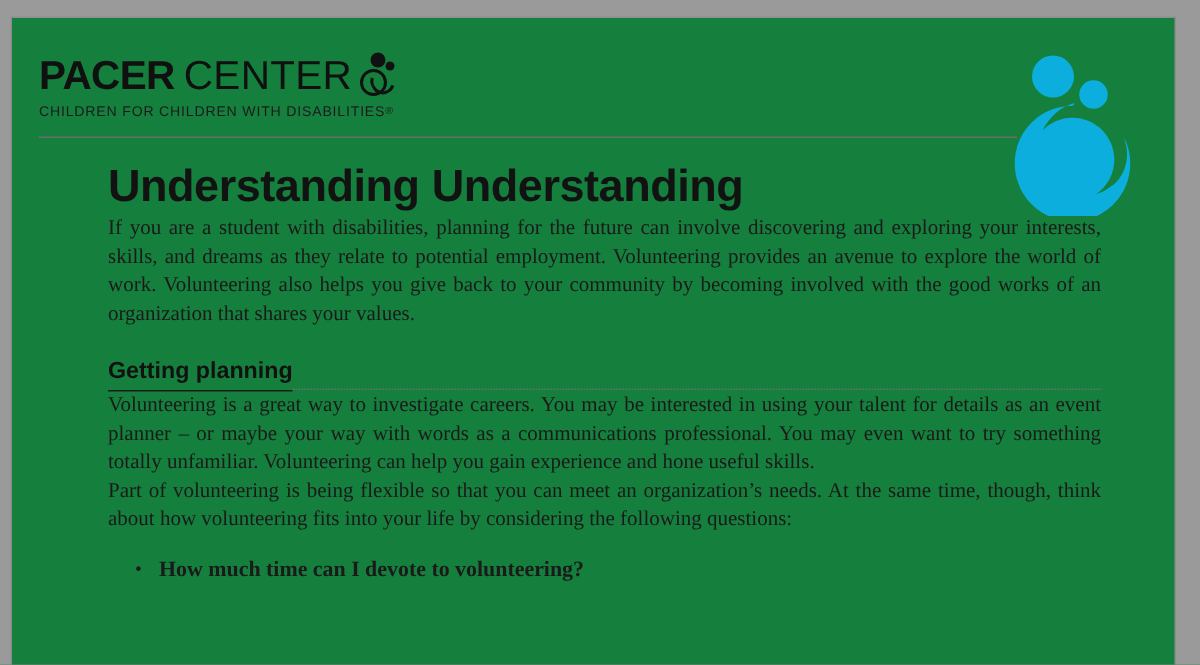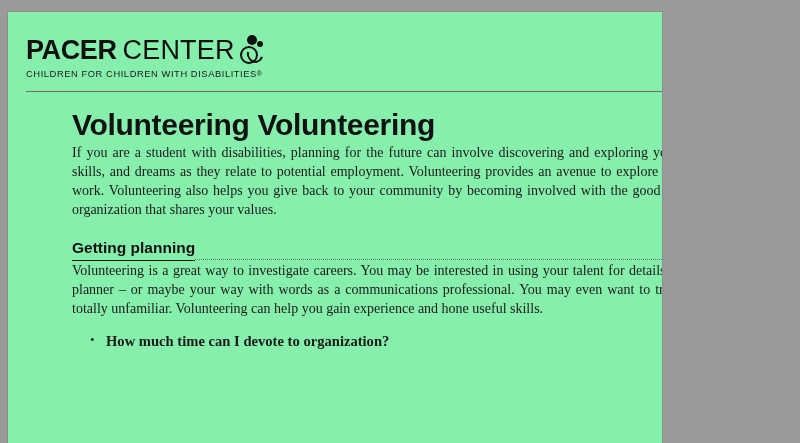--- a/index.html
+++ b/index.html
@@ -16,23 +16,23 @@
   .viewport {
     position: relative;
     width: 800px;
     height: 443px;
     background: #9a9a9a;
   }
   .page {
     position: absolute;
     left: 8px;
     top: 12px;
-    width: 654px;
+    width: 775px;
     height: 431px;
-    background: #86efac;
+    background: #15803d;
     box-shadow: 0 0 0 1px rgba(120,120,120,0.35);
     overflow: hidden;
   }
   
   .masthead {
     position: absolute;
     left: 0;
     top: 0;
     width: 775px;
     height: 86px;
@@ -250,32 +250,33 @@
             <circle cx="31" cy="17" r="14"></circle>
             <circle cx="58" cy="29" r="9.5"></circle>
             <path d="M44 36.5 C22.6 36.5 5.5 53.6 5.5 75 C5.5 96.4 22.6 113.5 44 113.5 C65.4 113.5 82.5 96.4 82.5 75 C82.5 68.6 81 62.6 78.2 57.4 C79.9 62.2 80.6 66.6 80.3 70.8 C79.4 83.4 70.6 92.6 59.8 95.4 C67.2 90.4 71.9 82 71.9 72.4 C71.9 57.0 59.4 44.5 44 44.5 C36.2 44.5 29.2 47.7 24.1 52.8 C28.8 43.5 36.3 37.0 45.2 34.6 C44.8 36.1 44.4 36.5 44 36.5 Z"></path>
             <path d="M24.3 84.6 C30.0 92.4 39.2 97.4 49.6 97.4 C57.8 97.4 65.2 94.2 70.8 89.1 C65.5 100.4 54.0 108.2 40.7 108.2 C30.3 108.2 21.0 103.4 14.9 95.9 C17.3 92.0 20.5 88.0 24.3 84.6 Z"></path>
           </g>
         </svg>
       </div>
     </div>
 
     <div class="content">
-      <h1 class="doc-title">Volunteering Volunteering</h1>
+      <h1 class="doc-title">Understanding Understanding</h1>
 
       <p class="body-text para-intro">If you are a student with disabilities, planning for the future can involve discovering and exploring your interests, skills, and dreams as they relate to potential employment. Volunteering provides an avenue to explore the world of work. Volunteering also helps you give back to your community by becoming involved with the good works of an organization that shares your values.</p>
 
       <div class="section-head-row">
         <h2 class="section-head">Getting planning</h2>
         <span class="section-head-dots"></span>
       </div>
 
       <p class="body-text para-a">Volunteering is a great way to investigate careers. You may be interested in using your talent for details as an event planner – or maybe your way with words as a communications professional. You may even want to try something totally unfamiliar. Volunteering can help you gain experience and hone useful skills.</p>
+      <p class="body-text para-b">Part of volunteering is being flexible so that you can meet an organization’s needs. At the same time, though, think about how volunteering fits into your life by considering the following questions:</p>
 
       <ul class="q-list">
         <li>
-          <span class="q-title">How much time can I devote to organization?</span>
+          <span class="q-title">How much time can I devote to volunteering?</span>
         </li>
       </ul>
     </div>
 
   </div>
 </div>
 
 </body></html>

